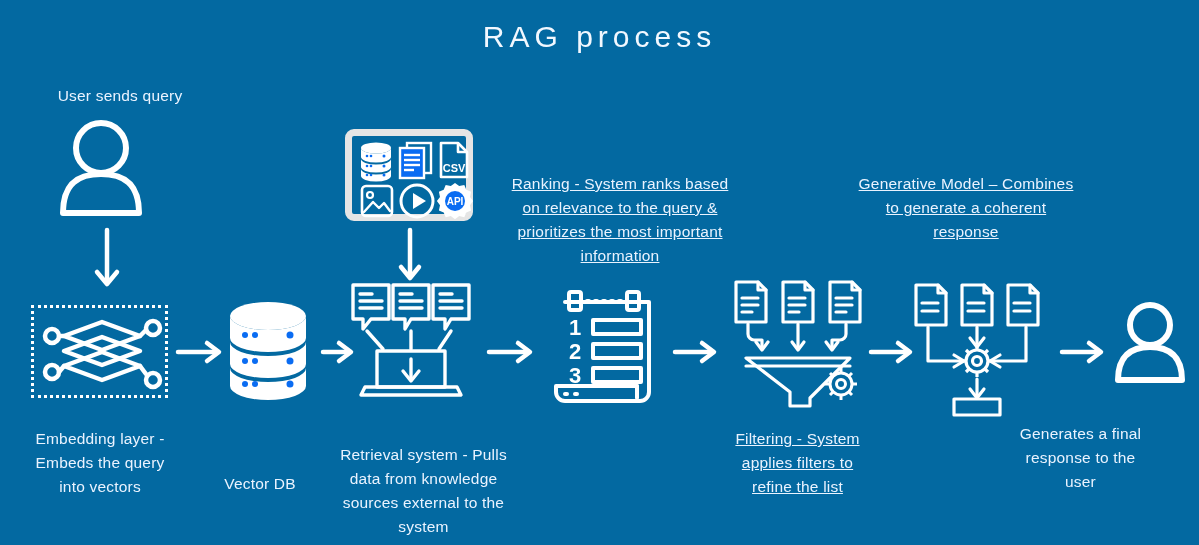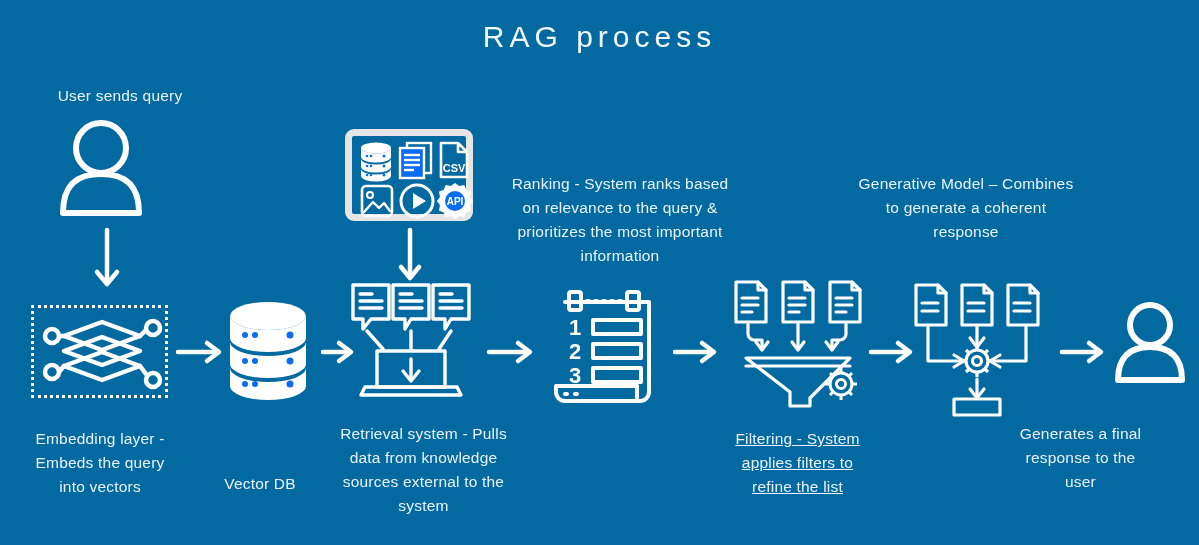--- a/index.html
+++ b/index.html
@@ -25,21 +25,21 @@
   }
   #title{
     left:0; top:14px; width:1199px;
     font-size:30px;
     letter-spacing:5px;
     color:#f2f8ff;
     font-weight:400;
     text-align:center;
   }
   .caption{font-size:15.5px;}
-  .desc{font-size:15.5px;}
+  .desc{font-size:15.5px;text-decoration:underline;}
   svg{display:block;overflow:visible;}
   .stroke{fill:none;stroke:#ffffff;stroke-width:6;stroke-linecap:round;stroke-linejoin:round;}
   .stroke-thin{fill:none;stroke:#ffffff;stroke-width:4.5;stroke-linecap:round;stroke-linejoin:round;}
   .fillw{fill:#ffffff;}
   .dotbox{
     border:3px dotted #ffffff;
     box-sizing:border-box;
   }
   .srcbox{
     border:7px solid #e5e5e5;
@@ -239,21 +239,21 @@
 
         <path d="M30 68 H98 V104 H30 Z"></path>
         <path d="M18 104 H110 L114 112 H14 Z"></path>
 
         <line x1="64" y1="76" x2="64" y2="96"></line>
         <polyline points="56,88 64,98 72,88"></polyline>
       </g>
     </svg>
   </div>
 
-  <div class="abs txt caption" style="left:326px; top:422px; width:195px;">
+  <div class="abs txt caption" style="left:326px; top:443px; width:195px;">
     <div>Retrieval system - Pulls</div>
     <div>data from knowledge</div>
     <div>sources external to the</div>
     <div>system</div>
   </div>
 
   <div class="abs arrow-h" style="left:487px; top:340px;">
     <svg width="48" height="24" viewBox="0 0 48 24">
       <line class="stroke-thin" x1="2" y1="12" x2="40" y2="12"></line>
       <polyline class="stroke-thin" points="31,3 43,12 31,21"></polyline>

